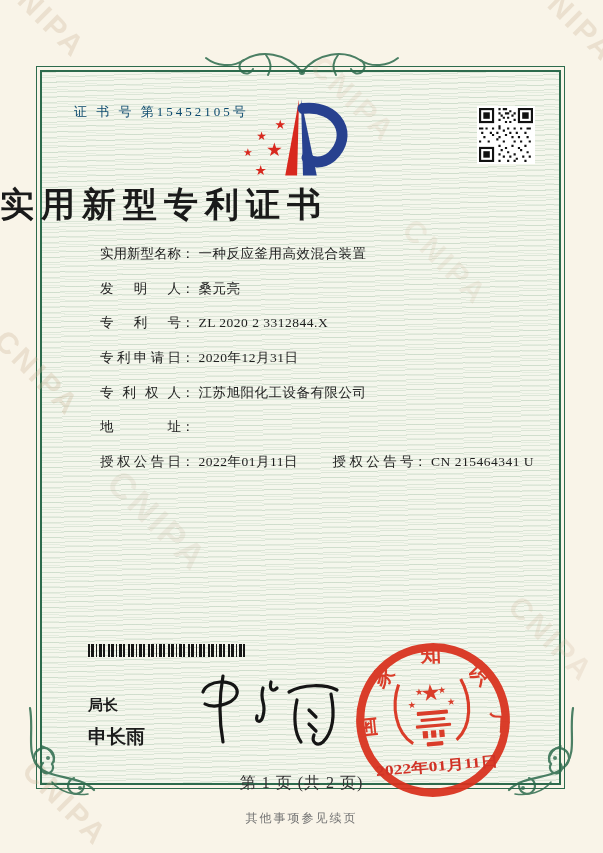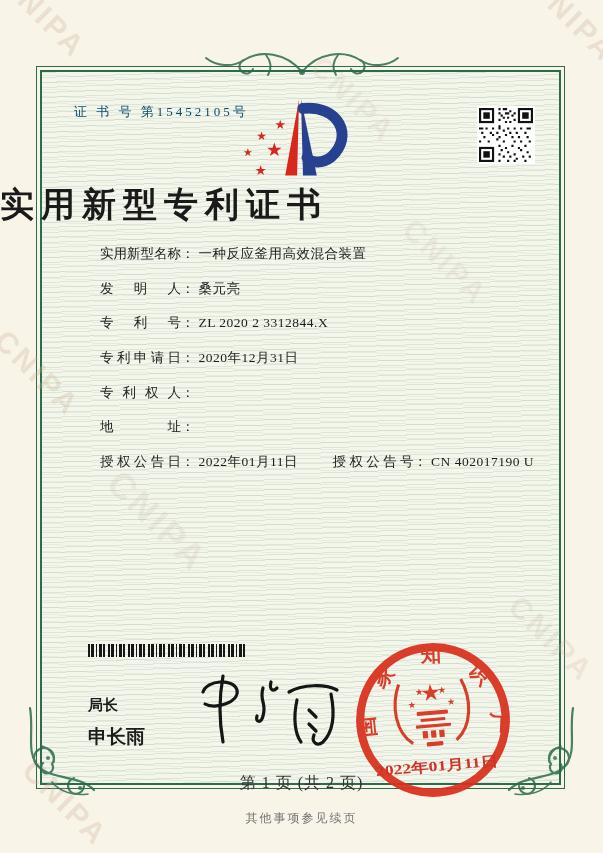--- a/index.html
+++ b/index.html
@@ -183,33 +183,34 @@
         <span class="f-value">ZL 2020 2 3312844.X</span>
     </div>
     <div class="frow">
       <span class="f-label">专利申请日</span>
         <span class="f-colon">：</span>
         <span class="f-value">2020年12月31日</span>
     </div>
     <div class="frow">
       <span class="f-label">专利权人</span>
         <span class="f-colon">：</span>
+        <span class="f-value">江苏旭阳化工设备有限公司</span>
     </div>
     <div class="frow">
       <span class="f-label">地址</span>
         <span class="f-colon">：</span>
     </div>
     <div class="frow">
       <span class="f-label">授权公告日</span>
         <span class="f-colon">：</span>
         <span class="g-datevalue">2022年01月11日</span>
         <span class="g-gap"></span>
         <span class="f-label">授权公告号</span>
         <span class="f-colon">：</span>
-        <span class="f-value">CN 402017190 U</span>
+        <span class="f-value">CN 215464341 U</span>
     </div>
   </div>
 
   <div class="body-text">
   </div>
 
   <div class="barcode"></div>
 
   <div class="signoff-title">局长</div>
   <div class="signoff-name">申长雨</div>

